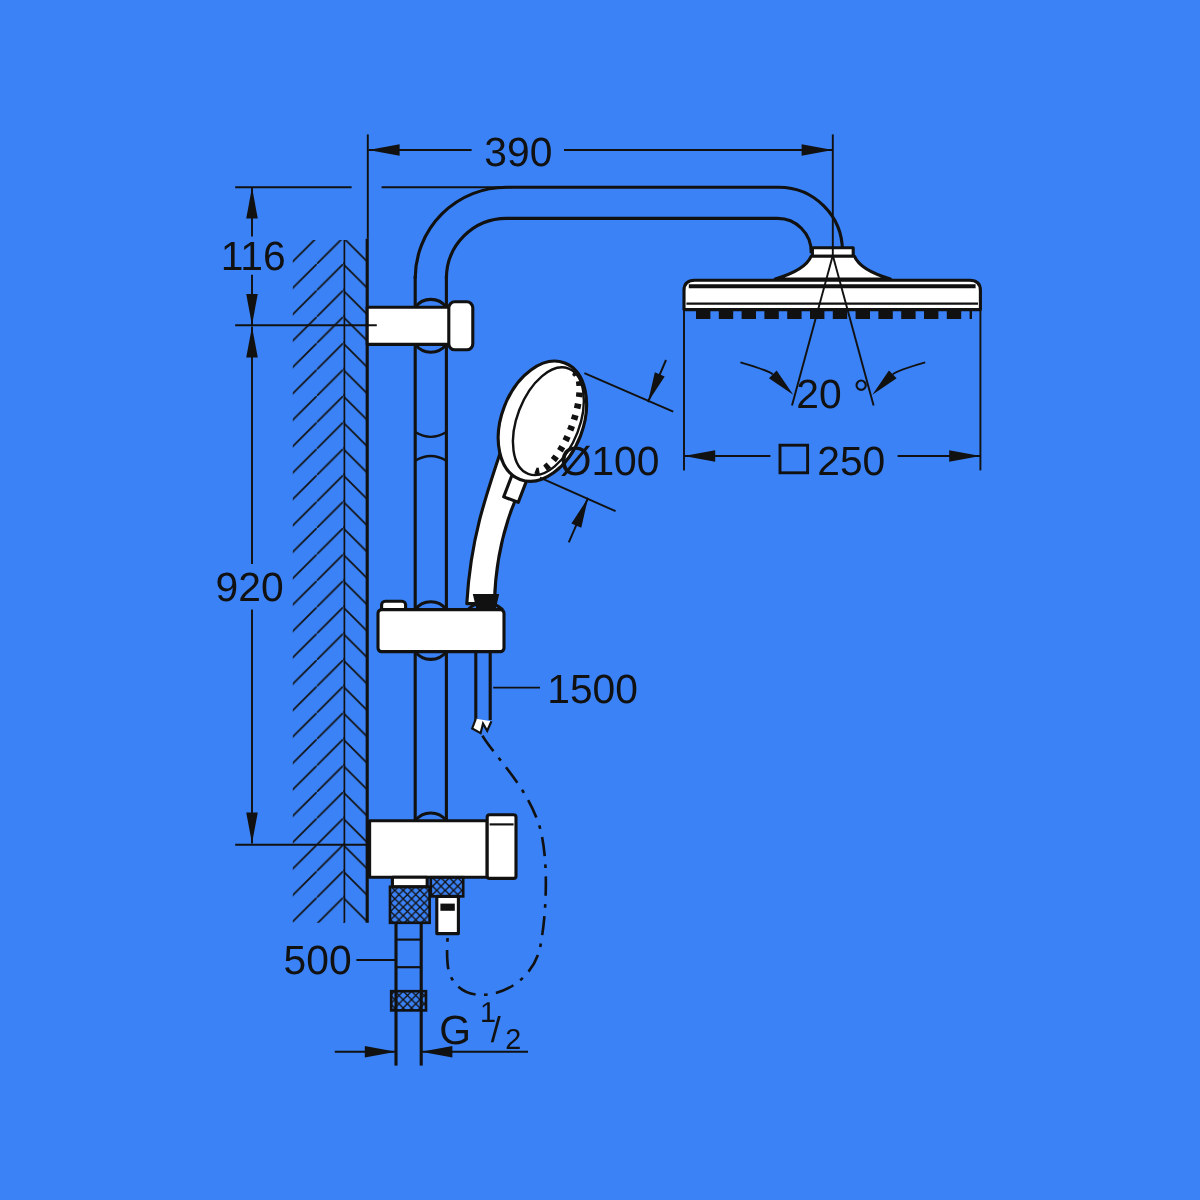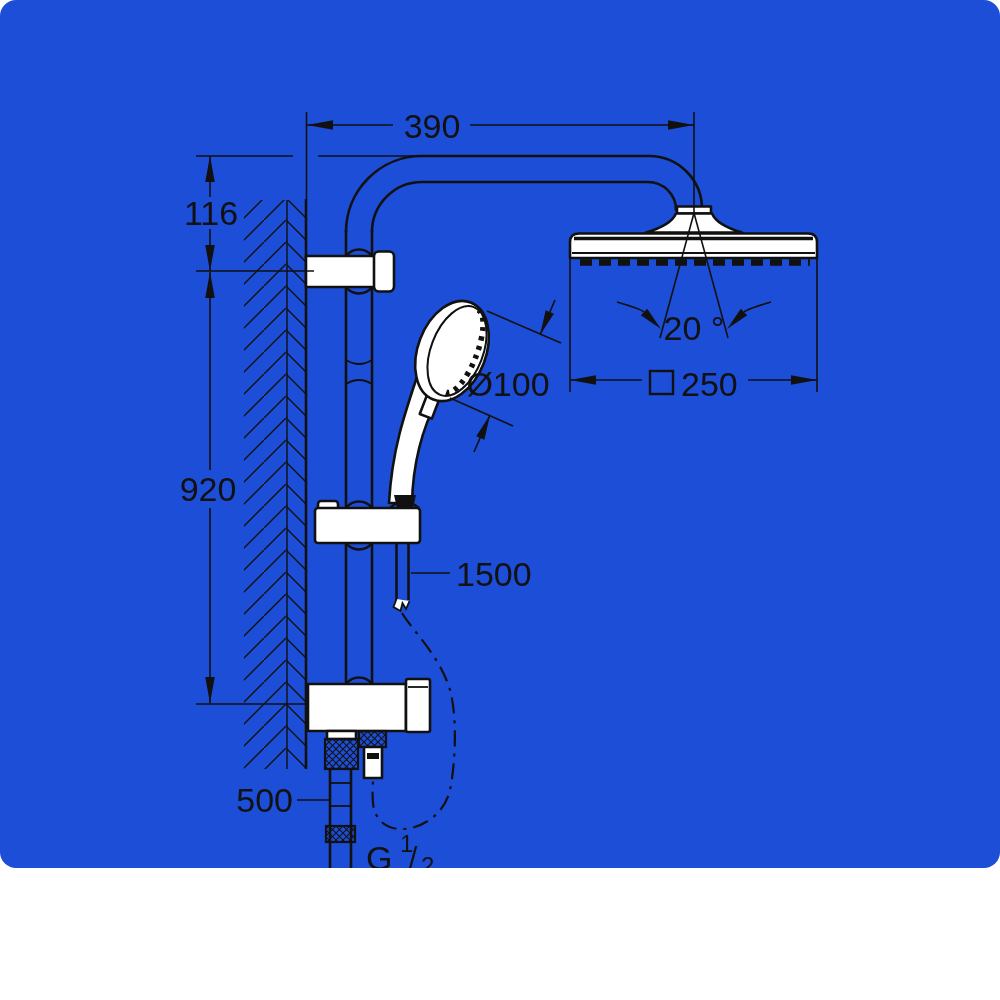--- a/index.html
+++ b/index.html
@@ -1,17 +1,17 @@
 <!DOCTYPE html>
 <html><head>
 <meta charset="utf-8">
 <style>
   html,body{margin:0;padding:0;background:#fff;}
-  .canvas{position:relative;width:1000px;height:868px;background:#1d4ed8;overflow:hidden;
-          font-family:"Liberation Sans",sans-serif;border-radius:16px;}
+  .canvas{position:relative;width:1000px;height:1000px;background:#3b82f6;overflow:hidden;
+          font-family:"Liberation Sans",sans-serif;}
   svg{position:absolute;left:0;top:0;}
   .ol{stroke:#111;stroke-width:2.6;fill:none;stroke-linejoin:round;}
   .of{stroke:#111;stroke-width:2.6;fill:#fff;stroke-linejoin:round;}
   .md{stroke:#111;stroke-width:1.9;fill:none;}
   .tn{stroke:#111;stroke-width:1.6;fill:none;}
   .ar{fill:#111;stroke:none;}
   .blk{fill:#111;stroke:none;}
   .txt{font-family:"Liberation Sans","DejaVu Sans",sans-serif;font-size:34px;fill:#111;}
   .txtm{text-anchor:middle;}
   .txte{text-anchor:end;}

